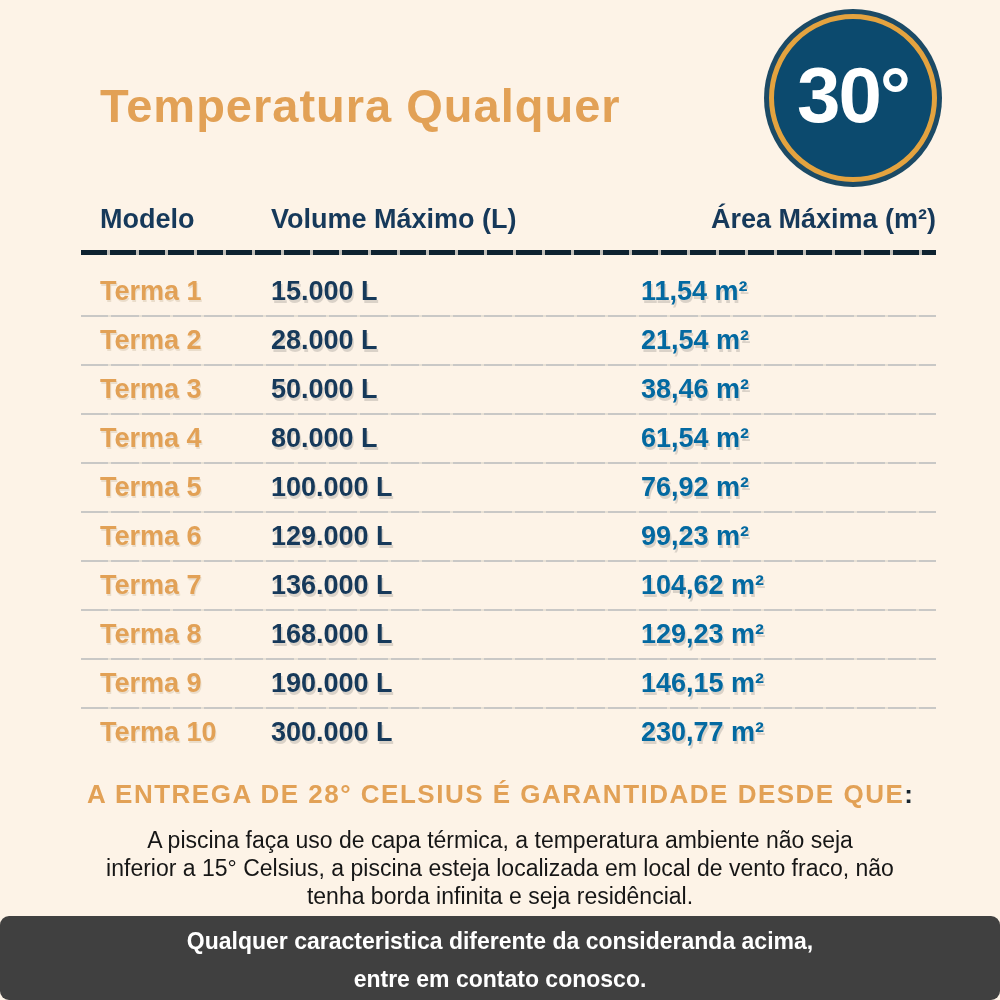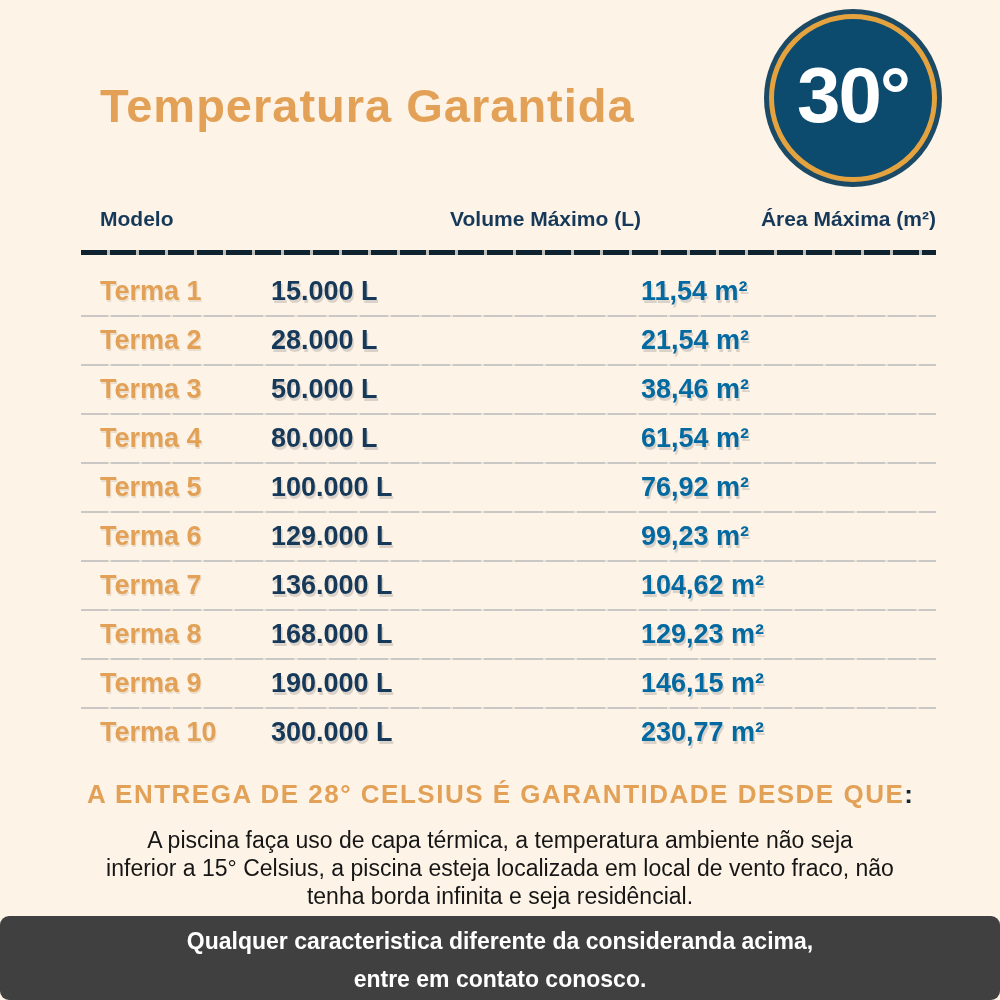--- a/index.html
+++ b/index.html
@@ -42,24 +42,24 @@
     position: absolute;
     left: 81px; top: 190px;
     width: 855px;
   }
   .thead {
     display: grid;
     grid-template-columns: 190px 370px 295px;
     align-items: center;
     height: 58px;
     color: #16395a;
-    font-size: 21px; font-weight: 800;
+    font-size: 27px; font-weight: 800;
   }
   .thead .h1 { padding-left: 19px; text-align: left; }
-  .thead .h2 { text-align: right; }
+  .thead .h2 { text-align: left; }
   .thead .h3 { text-align: right; }
   .head-divider {
     height: 5px;
     background: repeating-linear-gradient(90deg,
       #0e2230 0px, #0e2230 26px,
       rgba(14,34,48,0.25) 26px, rgba(14,34,48,0.25) 29px);
     margin-top: 2px;
   }
   .tbody { margin-top: 13px; }
   .trow {
@@ -123,21 +123,21 @@
     padding-top: 6px;
     box-sizing: border-box;
     border-radius: 9px;
   }
 </style>
 </head>
 <body>
 
 <div class="stage">
 
-  <div class="page-title">Temperatura Garantida</div>
+  <div class="page-title">Temperatura Qualquer</div>
 
   <div class="temp-badge">
     <span class="value">30°</span>
   </div>
 
   <div class="spec-table">
     <div class="thead">
       <div class="h1">Modelo</div>
       <div class="h2">Volume Máximo (L)</div>
       <div class="h3">Área Máxima (m²)</div>

